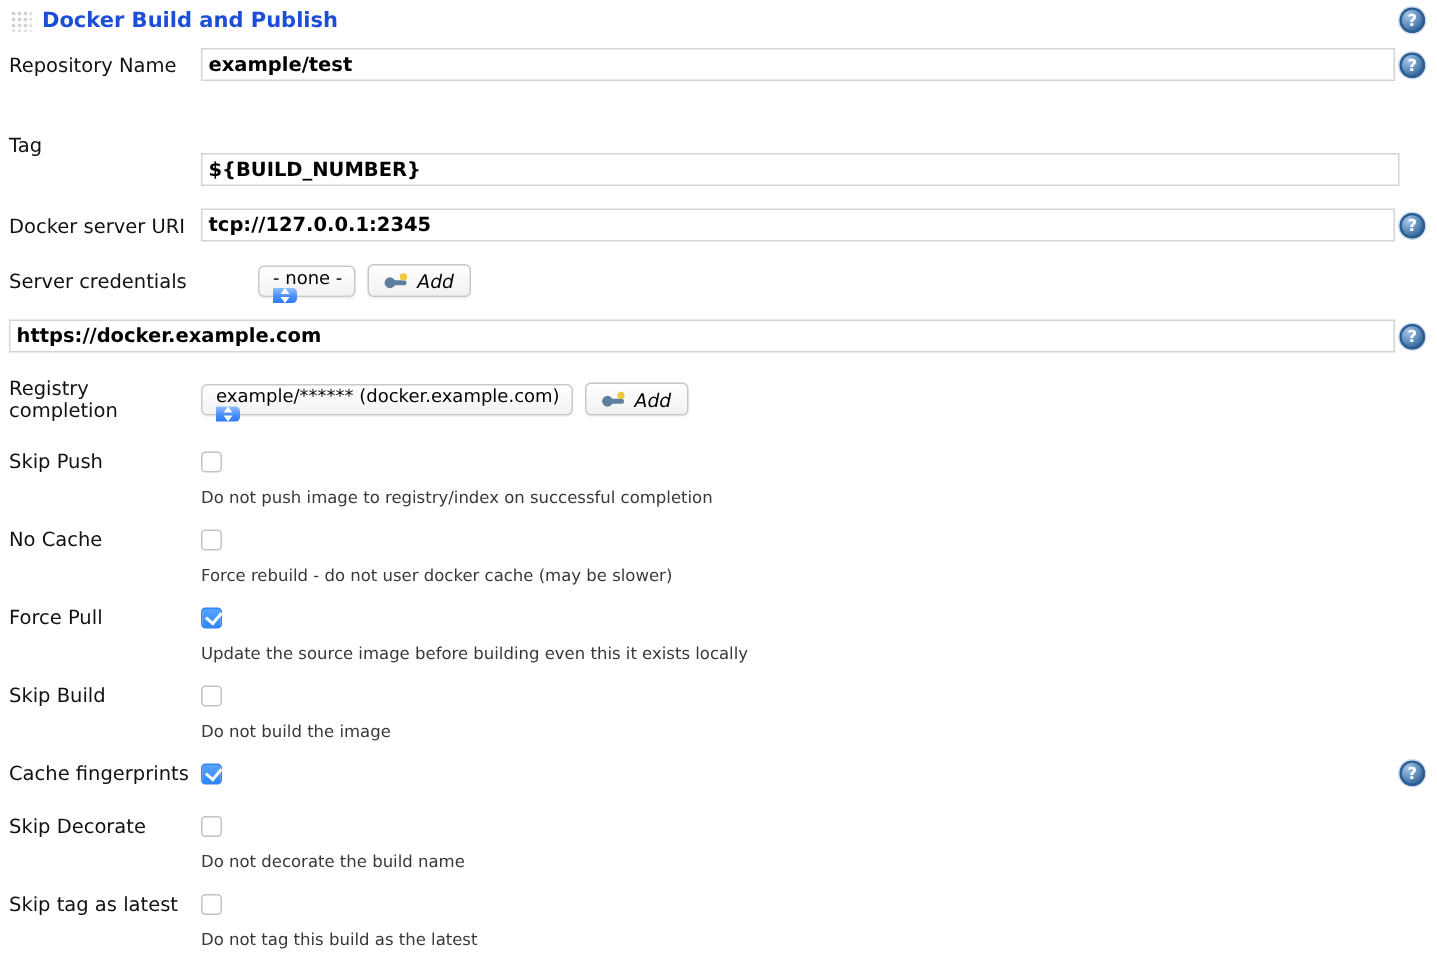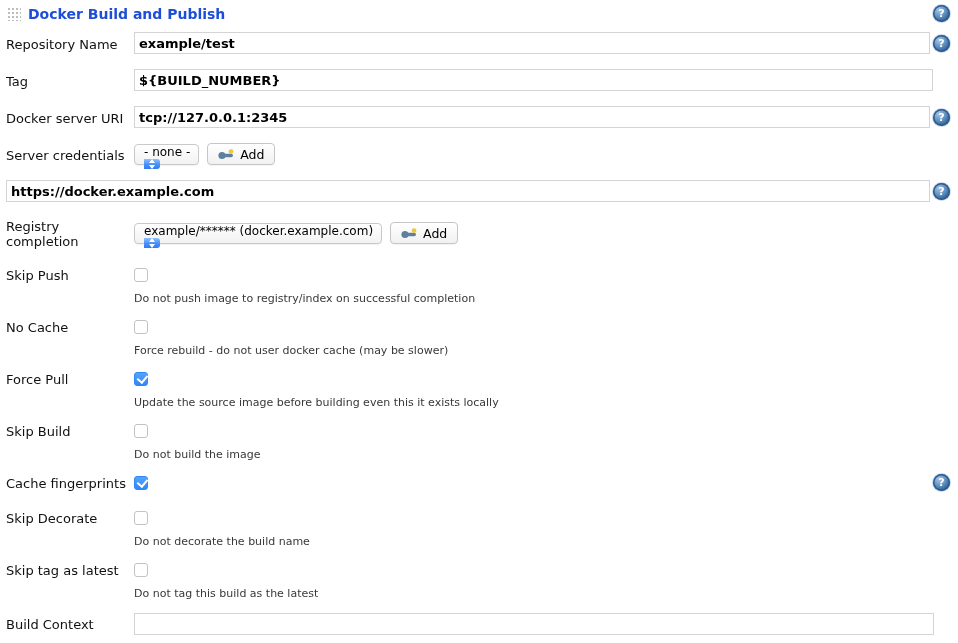--- a/index.html
+++ b/index.html
@@ -28,21 +28,21 @@
   .row.cb-row.no-desc { margin-bottom: 18px; }
   .label { flex: none; width: 128px; padding-top: 2px; font-size: 13px; color: #111; }
   .content { flex: 1; display: flex; align-items: center; min-width: 0; }
 
   
   input.text {
     flex: 1; height: 22px; border: 1px solid #d4d4d4; background: #fff;
     font-family: inherit; font-size: 13px; color: #000; padding: 0 4px;
     border-radius: 0; outline: none; min-width: 0; font-weight: bold;
   }
-  input.text.pad-right { margin-right: 17px; }
+  input.text.pad-right { margin-right: 17px; margin-top: 33px; }
   input.text.pad-right-sm { margin-right: 16px; }
 
   
   .help {
     flex: none; width: 17px; height: 17px; margin-left: 3px; border-radius: 50%;
     background: radial-gradient(circle at 35% 30%, #a6c6e6 0%, #5d8cba 45%, #2a5a8f 75%, #1c4674 100%);
     box-shadow: inset 0 0 0 1.5px #2b5c92, 0 0 0 1px #cddcec;
     color: #fff; font-size: 11px; font-weight: bold; line-height: 17px;
     text-align: center; cursor: pointer; user-select: none;
   }
@@ -64,20 +64,21 @@
   .tri-down { width: 0; height: 0; border-left: 3.5px solid transparent; border-right: 3.5px solid transparent; border-top: 4px solid #fff; }
 
   
   .add-btn {
     display: inline-flex; align-items: center; gap: 5px; height: 22px;
     margin-left: 8px; padding: 0 10px;
     border: 1px solid #c6c6c6; border-radius: 4px;
     background: linear-gradient(#ffffff, #f1f1f1);
     font-family: inherit; font-size: 12.5px; color: #000; cursor: pointer;
     box-shadow: 0 1px 1px rgba(0,0,0,0.05);
+    font-style: italic;
   }
   .key-icon { width: 17px; height: 13px; flex: none; }
 
   
   .cb {
     width: 14px; height: 14px; margin-top: 1px; border-radius: 3px;
     border: 1px solid #c3c3c3; background: #fff; cursor: pointer; position: relative; flex: none;
   }
   .cb.checked { border-color: #2f87f7; background: linear-gradient(#55a4fd, #2f87f7); }
   .cb.checked::after {
@@ -116,21 +117,21 @@
 </div>
 
 <div class="row">
   <div class="label">Docker server URI</div>
   <div class="content">
     <input class="text" type="text" value="tcp://127.0.0.1:2345" style="">
     <div class="help">?</div>
   </div>
 </div>
 
-<div class="row" style="">
+<div class="row" style="gap:38px;">
   <div class="label">Server credentials</div>
   <div class="content">
     <div class="select">
       <span class="select-value">- none -</span>
       <span class="stepper">
           <span class="tri-up"></span>
           <span class="tri-down"></span>
         </span>
     </div>
     <button class="add-btn">

